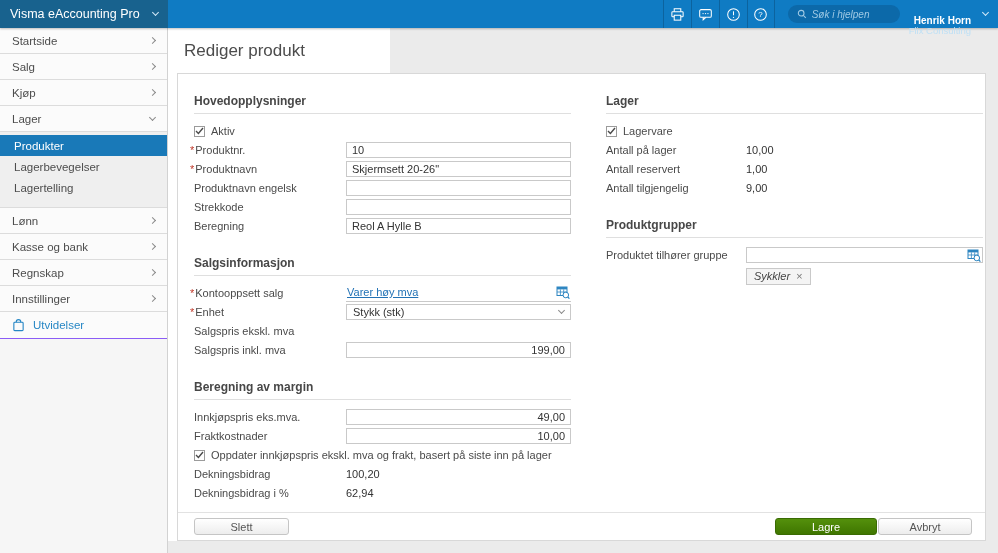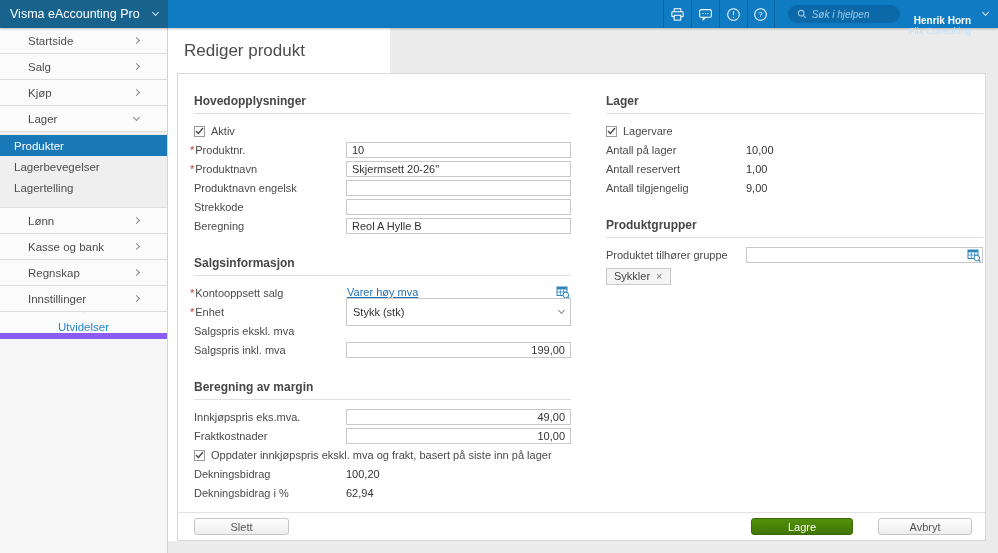--- a/index.html
+++ b/index.html
@@ -28,26 +28,26 @@
   .chev.right { transform:rotate(-45deg); }
   .chev.down  { transform:rotate(45deg); margin-top:-3px; }
   .chev.white { border-color:#D3E9F8; }
 
   
   .page-body { display:flex; height:525px; }
 
   
   .sidebar { width:168px; background:#F6F6F6; border-right:1px solid #D2D2D2; font-size:11.5px; color:#4D4D4D; }
   .side-item { height:26px; background:#FBFBFB; border-bottom:1px solid #DCDCDC; display:flex;
-               align-items:center; justify-content:space-between; padding:0 28px; cursor:pointer; }
+               align-items:center; justify-content:space-between; padding:0 12px; cursor:pointer; }
   .subitems { background:#EFEFEF; border-bottom:1px solid #DCDCDC; padding:3px 0 9px; }
   .sub-item { height:21px; display:flex; align-items:center; padding-left:14px; cursor:pointer; }
   .sub-item.active { background:#1979B8; color:#fff; }
-  .side-ext { height:27px; background:#FBFBFB; border-bottom:6px solid #8b5cf6; display:flex;
-              align-items:center; gap:8px; padding:0 12px; color:#2787C5; cursor:pointer;flex-direction:column; }
+  .side-ext { height:27px; background:#FBFBFB; border-bottom:1px solid #8b5cf6; display:flex;
+              align-items:center; gap:8px; padding:0 12px; color:#2787C5; cursor:pointer; }
 
   
   .main { flex:1; position:relative; background:#fff; }
   .gray-top    { position:absolute; top:0; left:222px; right:0; height:45px; background:#EBEBEB; }
   .gray-right  { position:absolute; top:0; right:0; bottom:0; width:12px; background:#EBEBEB; }
   .gray-bottom { position:absolute; left:0; right:0; bottom:0; height:12px; background:#EBEBEB; }
   .page-title { position:absolute; top:13px; left:16px; font-size:17px; font-weight:400; color:#4C4C4C; }
 
   .card { position:absolute; left:9px; top:45px; right:12px; bottom:12px; background:#fff;
           border:1px solid #D8D8D8; }
@@ -65,45 +65,45 @@
   .col-right .lbl { width:140px; flex:0 0 140px; }
   .req { color:#C0392B; margin-right:1px; margin-left:-4px; }
   .val { font-size:11px; color:#333; }
 
   .tinput { flex:1; height:16px; border:1px solid #C9C9C9; font-family:"Liberation Sans",sans-serif;
             font-size:11px; color:#333; padding:0 5px; background:#fff; min-width:0; }
   .tinput.num { text-align:right; }
   .link-field { flex:1; display:flex; align-items:center; justify-content:space-between;
                 border-bottom:1px solid #C9C9C9; height:17px; padding:0 1px 1px 1px; }
   .link-field a { font-size:11px; color:#2272B5; text-decoration:underline; cursor:pointer; }
-  .selectbox { flex:1; height:28px; border:1px solid #C9C9C9; background:#fff; display:flex;
+  .selectbox { flex:1; height:16px; border:1px solid #C9C9C9; background:#fff; display:flex;
                align-items:center; justify-content:space-between; padding:0 6px; font-size:11px;
                color:#333; cursor:pointer; }
   .lookup-wrap { flex:1; position:relative; display:flex; }
   .lookup-wrap .tinput { padding-right:20px; }
   .lookup-btn { position:absolute; right:2px; top:2px; width:14px; height:13px; cursor:pointer;
                 display:flex; align-items:center; justify-content:center; background:none; border:none; }
 
   .cbrow { gap:6px; }
   .checkbox { width:11px; height:11px; border:1px solid #9B9B9B; background:#fff; display:inline-flex;
               align-items:center; justify-content:center; cursor:pointer; flex:0 0 11px; }
   .cblabel { font-size:11px; color:#4A4A4A; }
 
-  .tagrow { margin-top:2px; }
+  .tagrow { margin-left:140px; margin-top:2px;font-style:italic; }
   .tag { display:inline-flex; align-items:center; gap:6px; border:1px solid #C9C9C9; background:#F4F4F4;
          font-size:11px; color:#444; padding:1px 7px; height:17px; }
   .tag .x { color:#777; cursor:pointer; font-size:11px; line-height:1; }
 
   .card-footer { position:absolute; left:0; right:0; bottom:0; height:28px; border-top:1px solid #E2E2E2;
                  background:#fff; }
   .btn { position:absolute; top:5px; height:17px; font-family:"Liberation Sans",sans-serif; font-size:11px;
          border:1px solid #C5C5C5; border-radius:3px; background:linear-gradient(#ffffff,#ededed);
          color:#555; cursor:pointer; }
   .btn-delete { left:16px; width:95px; }
-  .btn-save   { right:132px; width:102px; background:linear-gradient(#54900C,#3F7600);
+  .btn-save   { right:108px; width:102px; background:linear-gradient(#54900C,#3F7600);
                 border-color:#3A6B03; color:#fff; }
   .btn-cancel { right:13px; width:94px; }
 </style>
 </head>
 <body>
 
 <div class="app">
 
   <header class="topbar">
     <div class="topbar-left">

